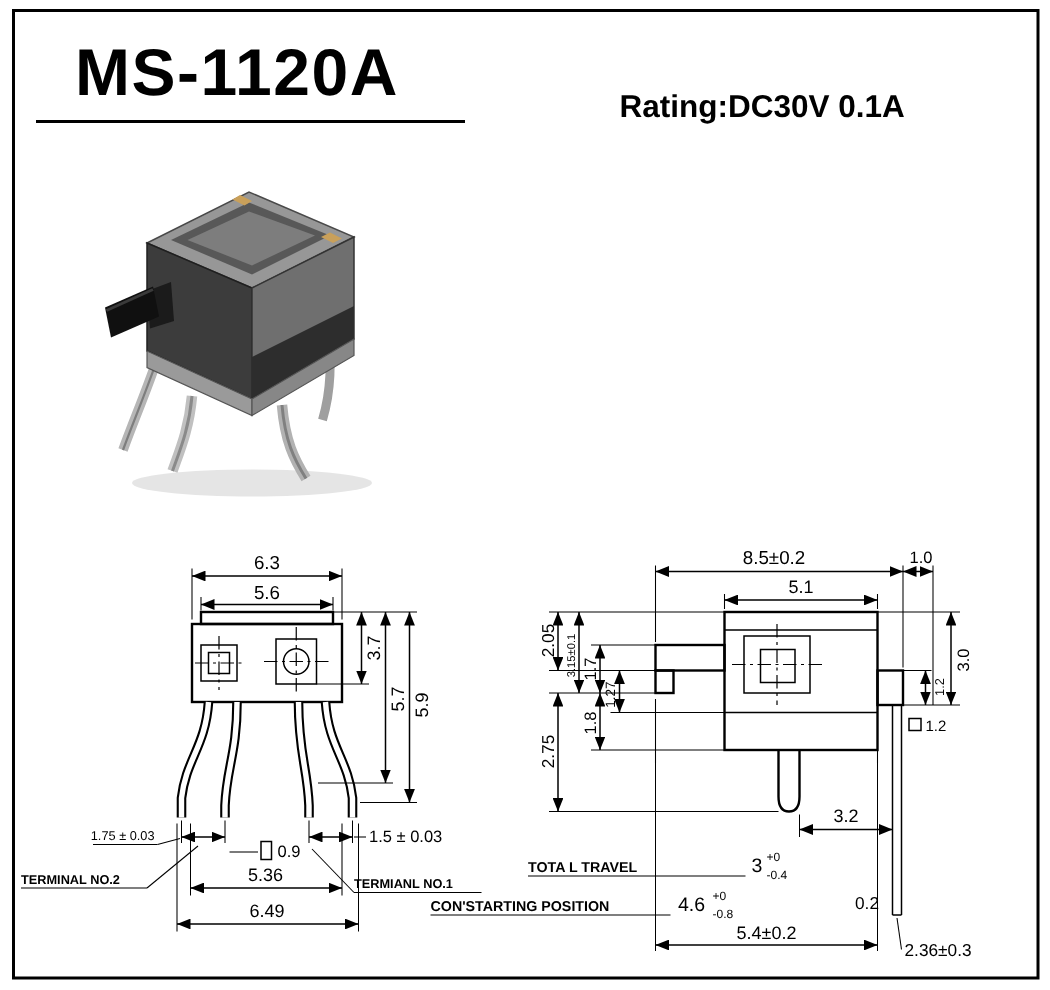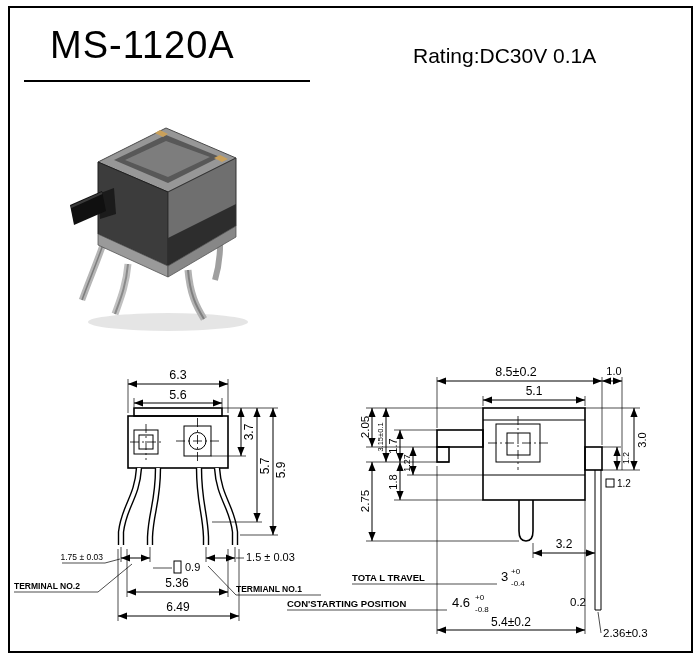--- a/index.html
+++ b/index.html
@@ -1,20 +1,20 @@
 <!DOCTYPE html>
 <html><head>
 <meta charset="utf-8">
 <style>
   html,body{margin:0;padding:0;background:#fff;}
   body{width:700px;height:660px;position:relative;font-family:"Liberation Sans",sans-serif;color:#000;}
   .frame{position:absolute;left:8px;top:6px;width:681px;height:643px;border:2.5px solid #000;}
-  .title{position:absolute;left:50px;top:24px;font-size:38px;font-weight:normal;letter-spacing:1px;}
+  .title{position:absolute;left:50px;top:24px;font-size:44px;font-weight:bold;letter-spacing:1px;}
   .title-rule{position:absolute;left:24px;top:80px;width:286px;height:2px;background:#000;}
-  .rating{position:absolute;left:413px;top:44px;font-size:21px;}
+  .rating{position:absolute;left:413px;top:60px;font-size:21px;font-weight:bold;}
   svg{position:absolute;}
   svg text{fill:#000;}
   .part{fill:none;stroke:#000;stroke-width:1.6;}
   .thinpart{fill:none;stroke:#000;stroke-width:1;}
   .ext{stroke:#000;stroke-width:0.7;fill:none;}
   .dim{stroke:#000;stroke-width:1;fill:none;}
   .dd{stroke:#000;stroke-width:0.8;fill:none;stroke-dasharray:9 3 2 3;}
   .legO{fill:none;stroke:#000;stroke-width:6.4;}
   .legI{fill:none;stroke:#fff;stroke-width:3.6;}
   .t13{font-size:13px;} .t125{font-size:12.5px;} .t12{font-size:12px;} .t115{font-size:11.5px;}

